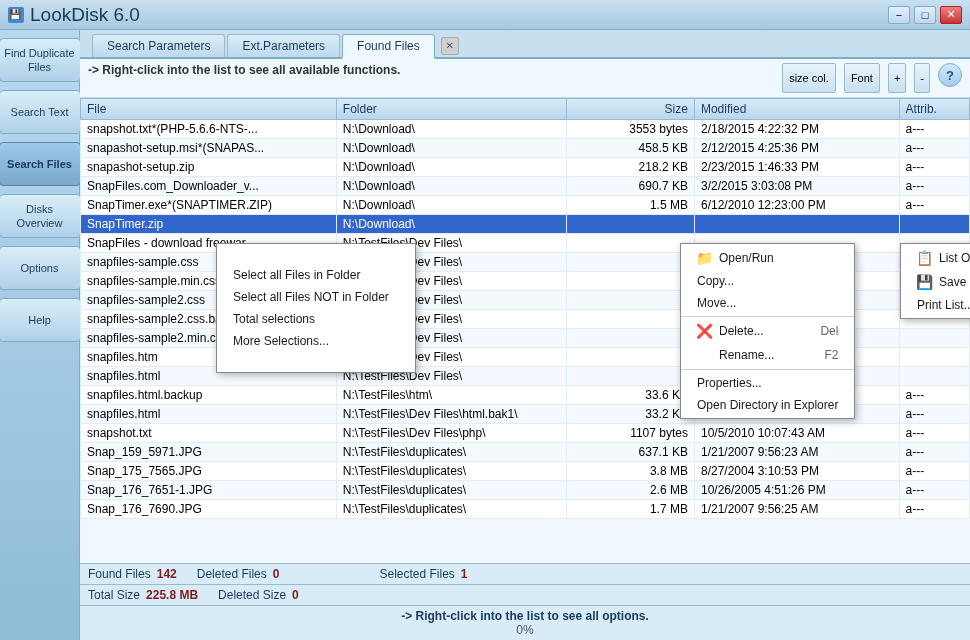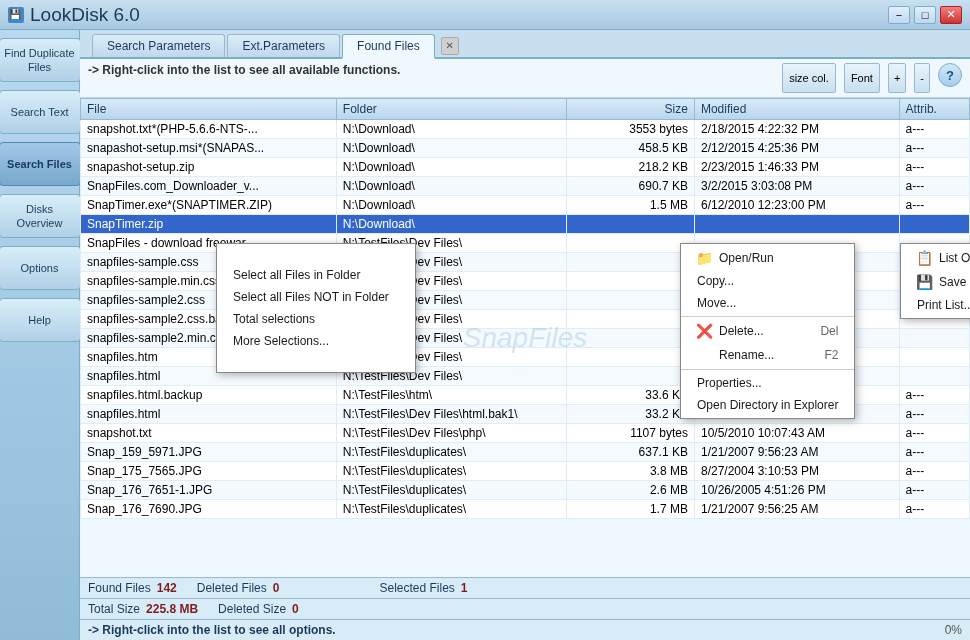--- a/index.html
+++ b/index.html
@@ -149,20 +149,21 @@
 
     
     .bottom-bar {
       background: #d8ecf8;
       border-top: 1px solid #9ab8d0;
       padding: 3px 8px;
       display: flex;
       align-items: center;
       font-size: 12px;
       color: #1a3a5c;
+      flex-direction: column;
     }
     .bottom-bar-text { flex: 1; font-weight: bold; }
     .progress-text { color: #555; }
     .context-menu {
       position: absolute;
       top: 145px;
       left: 136px;
       background: white;
       border: 1px solid #888;
       box-shadow: 2px 2px 8px rgba(0,0,0,0.3);
@@ -261,21 +262,20 @@
     <div class="info-bar">
       <span class="info-bar-text">-&gt; Right-click into the list to see all available functions.</span>
       <button class="size-col-btn">size col.</button>
       <button class="font-btn">Font</button>
       <button class="font-plus">+</button>
       <button class="font-plus">-</button>
       <div class="help-btn">?</div>
     </div>
 
     <div style="position: relative; flex: 1; display: flex; flex-direction: column; overflow: hidden;">
-      <div class="watermark">SnapFiles</div>
 
       <div class="table-container">
         <table>
           <thead>
             <tr>
               <th class="col-file">File</th>
               <th class="col-folder">Folder</th>
               <th class="col-size">Size</th>
               <th class="col-modified">Modified</th>
               <th class="col-attrib">Attrib.</th>

